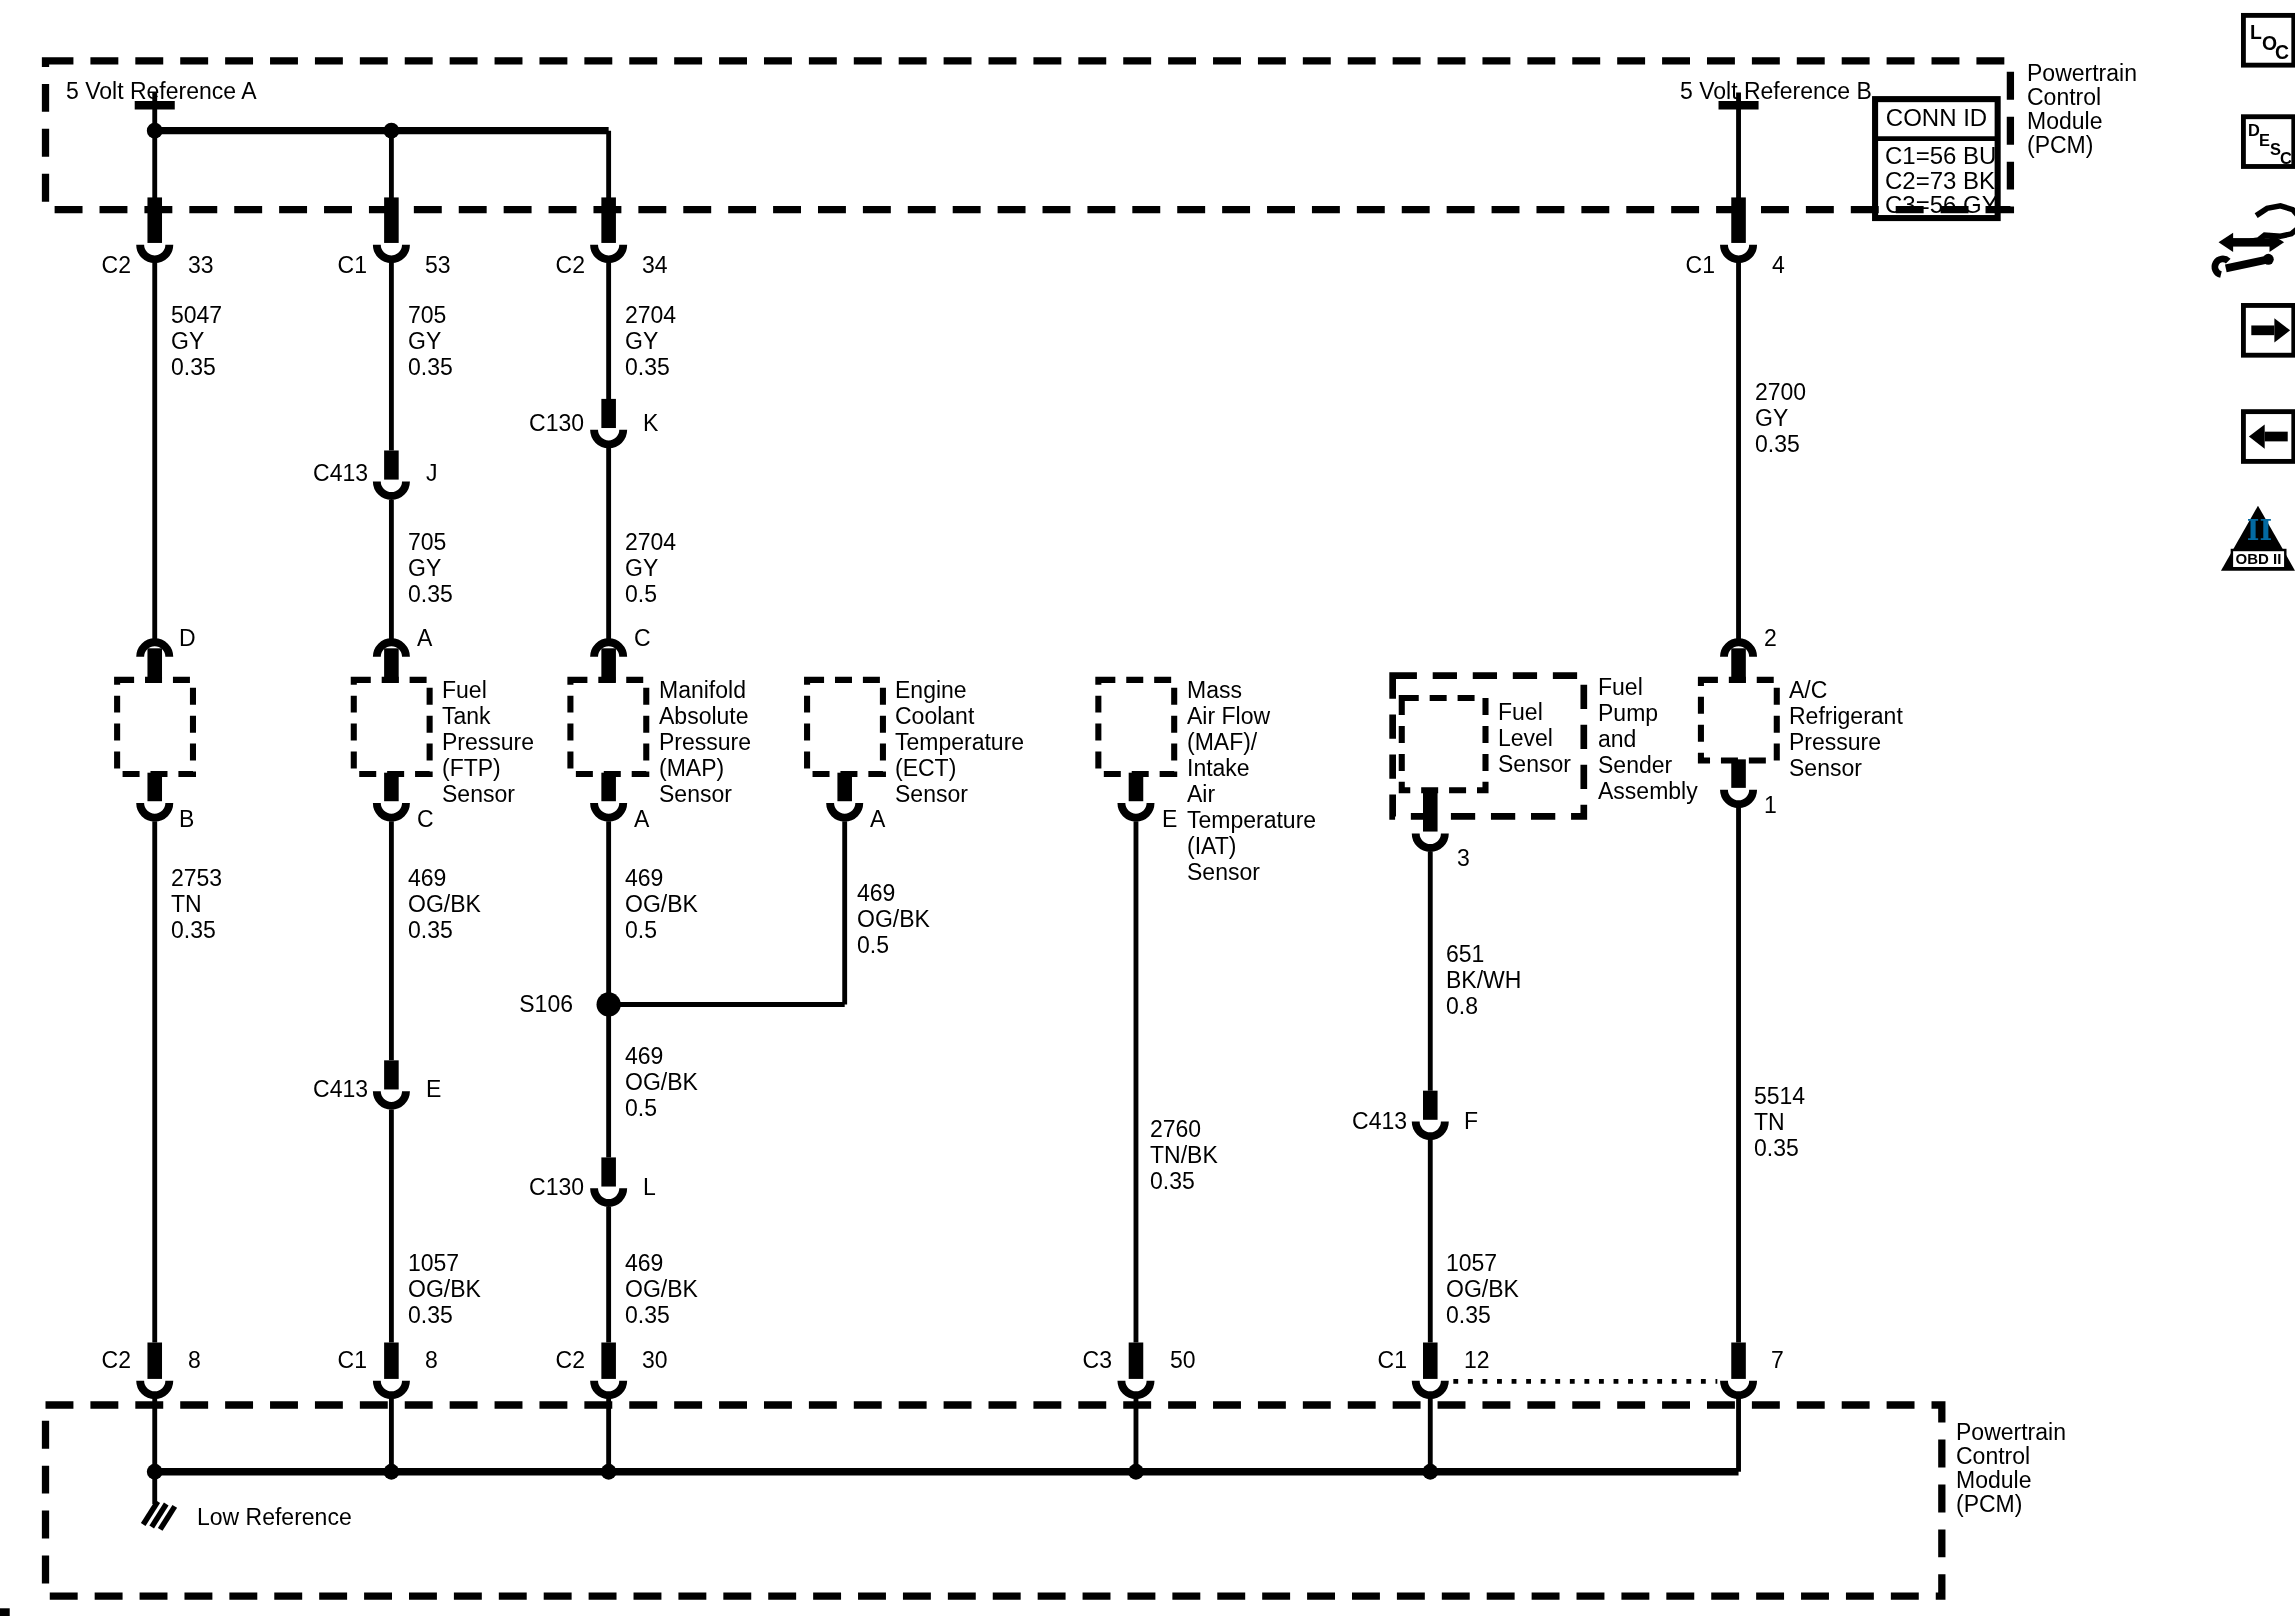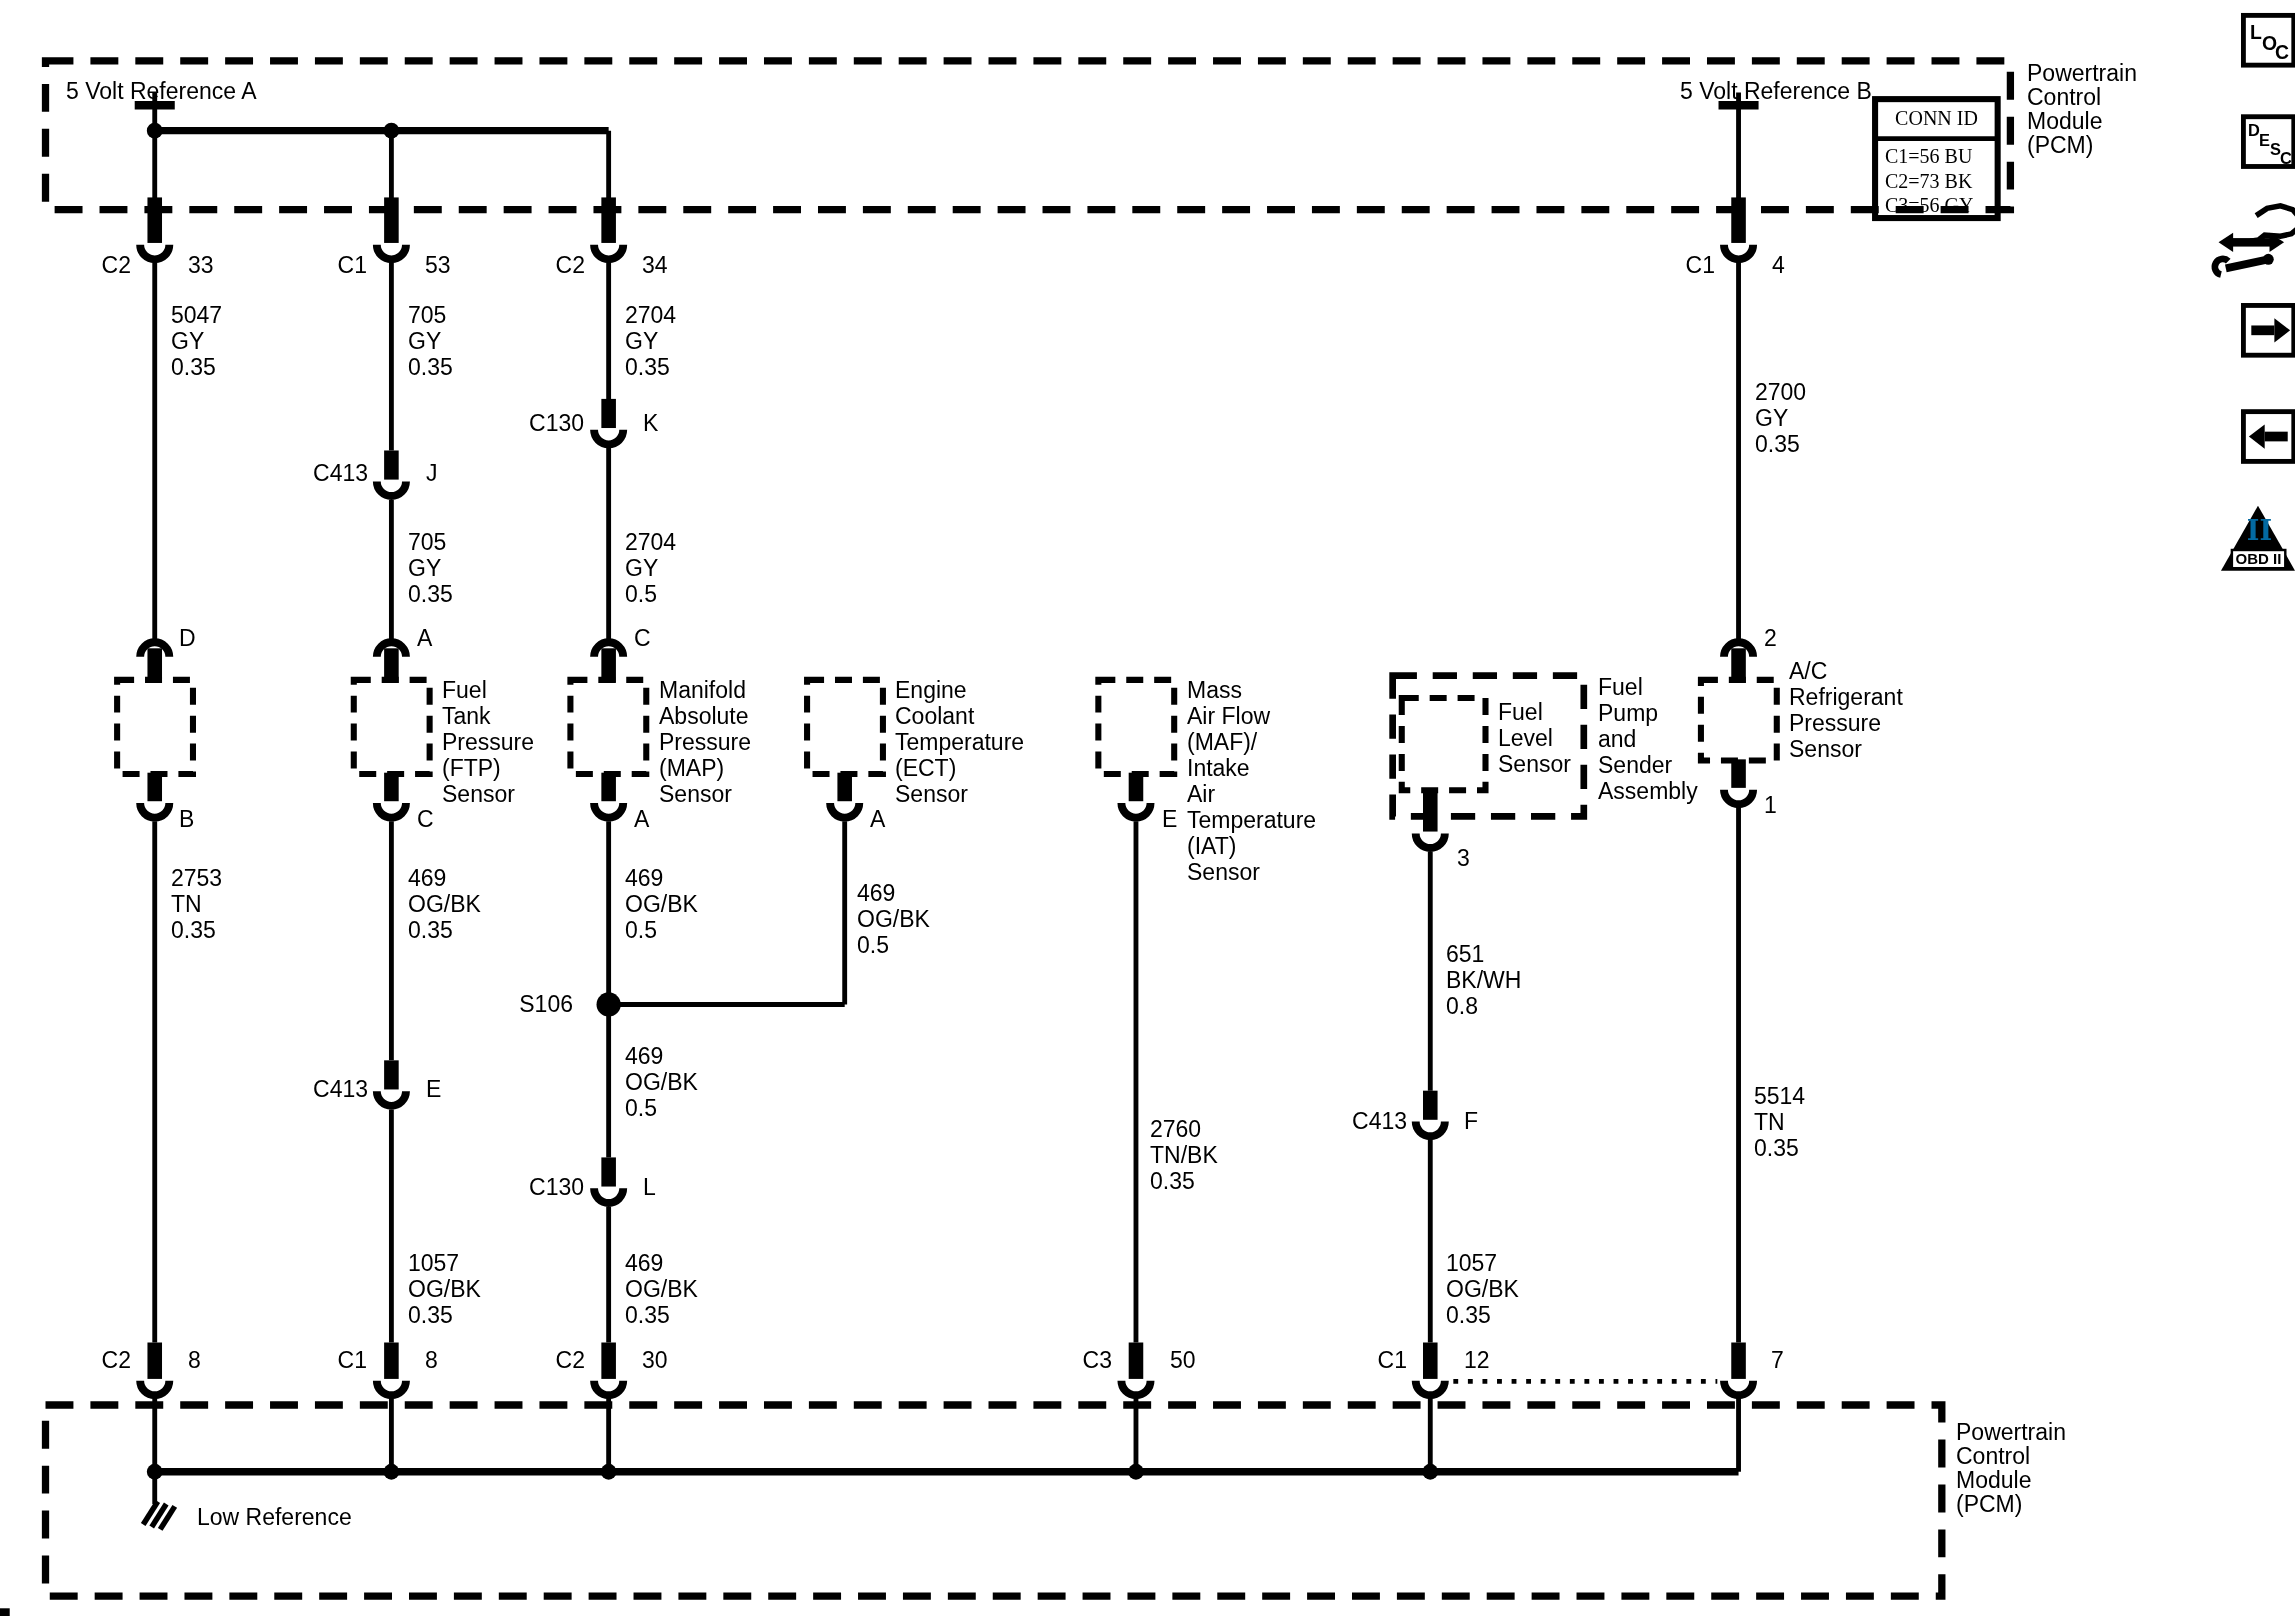--- a/index.html
+++ b/index.html
@@ -2,21 +2,21 @@
 <html style="font-size:9.7px"><head>
 <meta charset="utf-8">
 <style>
   html,body{margin:0;padding:0;background:#fff;}
   #stage{position:relative;width:2295px;height:1617px;background:#fff;overflow:hidden;
          font-family:"Liberation Sans",sans-serif;color:#000;}
   #gfx{position:absolute;left:0;top:0;width:2295px;height:1617px;}
   .lbl{position:absolute;font:23px/26px "Liberation Sans",sans-serif;color:#000;white-space:pre-line;}
   .r{text-align:right;}
   .c{text-align:center;}
-  .small{font-size:20px;line-height:24px;font-family:Liberation Serif, serif;}
+  .small{font-size:24px;line-height:24px;}
   .iconletter{position:absolute;font-weight:700;color:#000;}
   .wire{stroke:#000;stroke-width:8;fill:none;}
   .bus{stroke:#000;stroke-width:12;fill:none;}
   .dash-pcm{stroke:#000;stroke-width:12;fill:none;stroke-dasharray:46 28;}
   .dash-comp{stroke:#000;stroke-width:10;fill:none;stroke-dasharray:28 18;}
   .dash-assy{stroke:#000;stroke-width:11;fill:none;stroke-dasharray:40 26;}
   .stub{fill:#000;}
   .dot{fill:#000;}
   .plusbar{stroke:#000;stroke-width:14;}
   .dotted{stroke:#000;stroke-width:8;stroke-dasharray:8 16;fill:none;}
@@ -243,21 +243,21 @@
 (IAT)
 Sensor</div>
 <div class="lbl" style="left:1498px;top:699px">Fuel
 Level
 Sensor</div>
 <div class="lbl" style="left:1598px;top:674px">Fuel
 Pump
 and
 Sender
 Assembly</div>
-<div class="lbl" style="left:1789px;top:658px">A/C
+<div class="lbl" style="left:1789px;top:677px">A/C
 Refrigerant
 Pressure
 Sensor</div>
 
 <div class="lbl" style="left:179px;top:806px">B</div>
 <div class="lbl" style="left:417px;top:806px">C</div>
 <div class="lbl" style="left:634px;top:806px">A</div>
 <div class="lbl" style="left:870px;top:806px">A</div>
 <div class="lbl" style="left:1162px;top:806px">E</div>
 <div class="lbl" style="left:1457px;top:845px">3</div>

